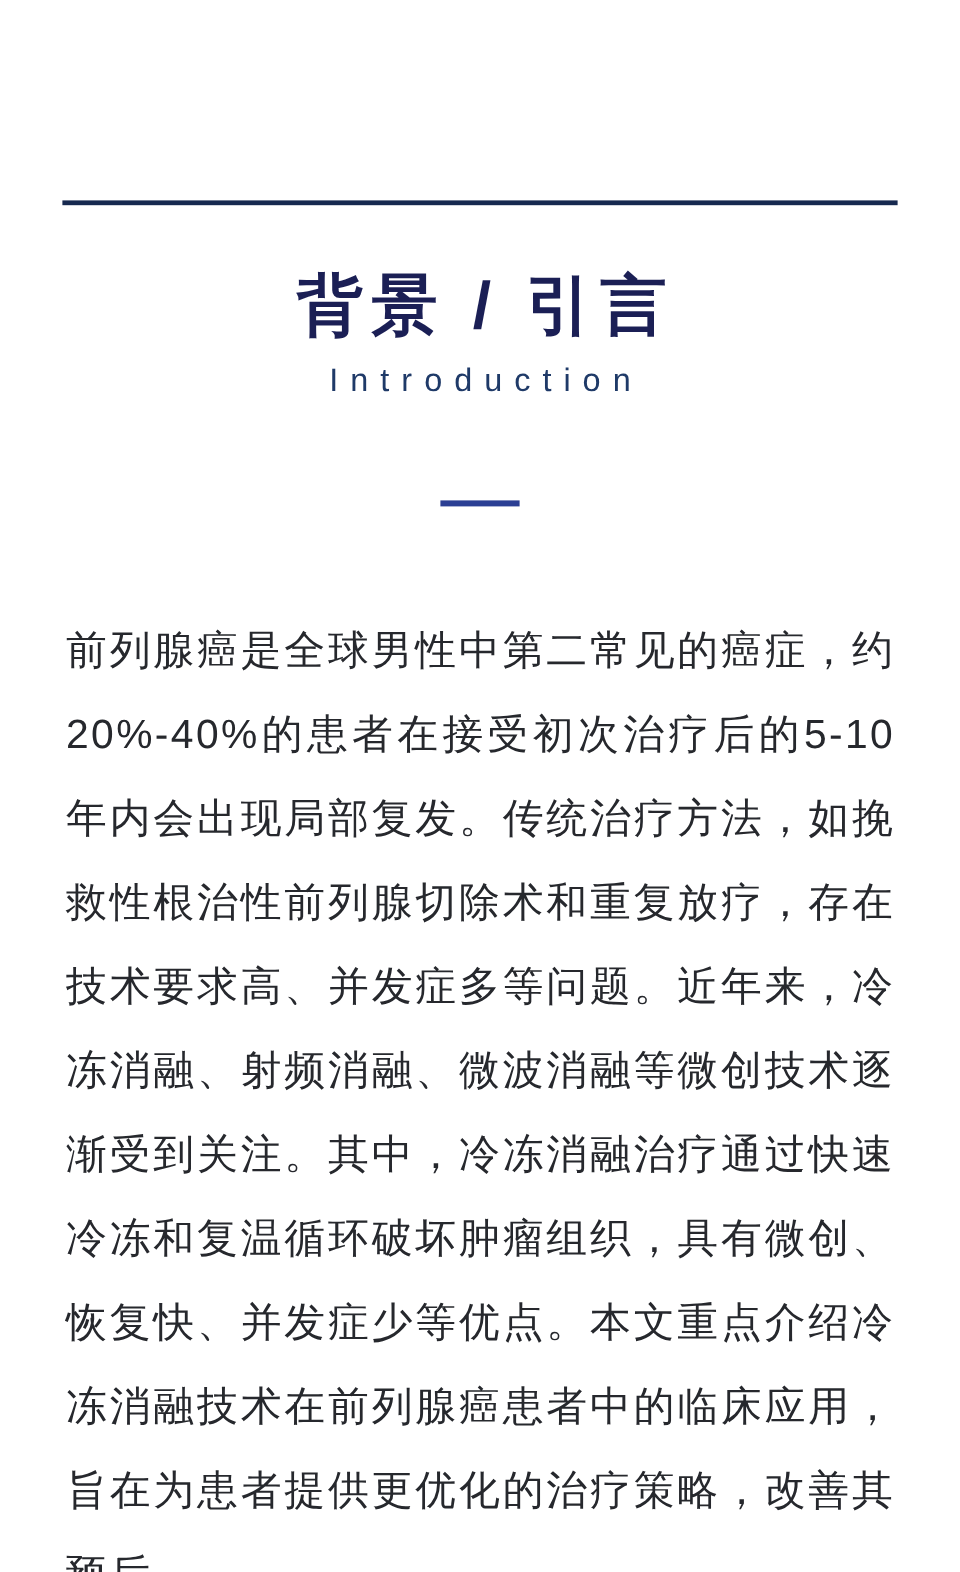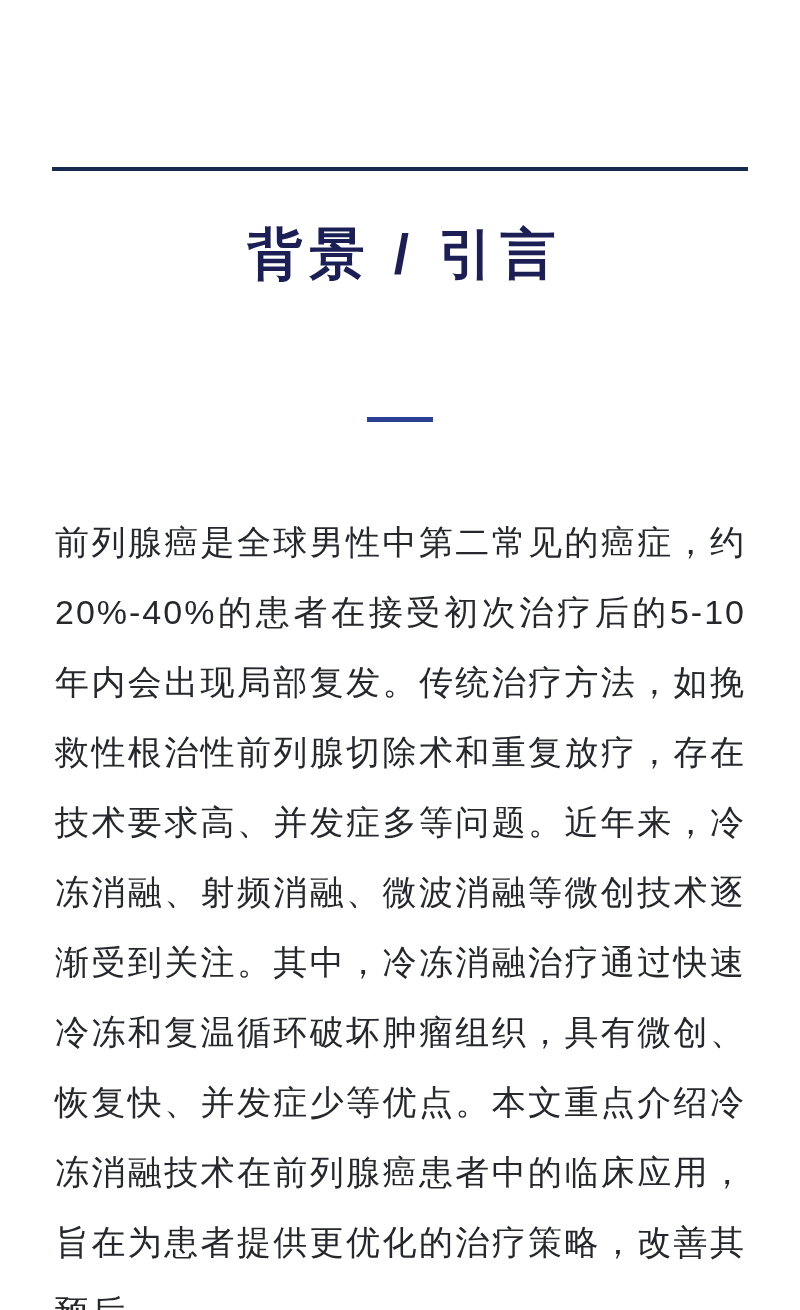--- a/index.html
+++ b/index.html
@@ -93,17 +93,18 @@
   }
 </style>
 </head>
 <body>
 
 <div class="page">
   <div class="top-rule"></div>
 
   <div class="header">
     <h1 class="title">背景 / 引言</h1>
+    <div class="subtitle">Introduction</div>
     <div class="divider-bar"></div>
   </div>
 
   <p class="body-text">前列腺癌是全球男性中第二常见的癌症，约20%-40%的患者在接受初次治疗后的5-10年内会出现局部复发。传统治疗方法，如挽救性根治性前列腺切除术和重复放疗，存在技术要求高、并发症多等问题。近年来，冷冻消融、射频消融、微波消融等微创技术逐渐受到关注。其中，冷冻消融治疗通过快速冷冻和复温循环破坏肿瘤组织，具有微创、恢复快、并发症少等优点。本文重点介绍冷冻消融技术在前列腺癌患者中的临床应用，旨在为患者提供更优化的治疗策略，改善其预后。</p>
 </div>
 
 </body></html>

